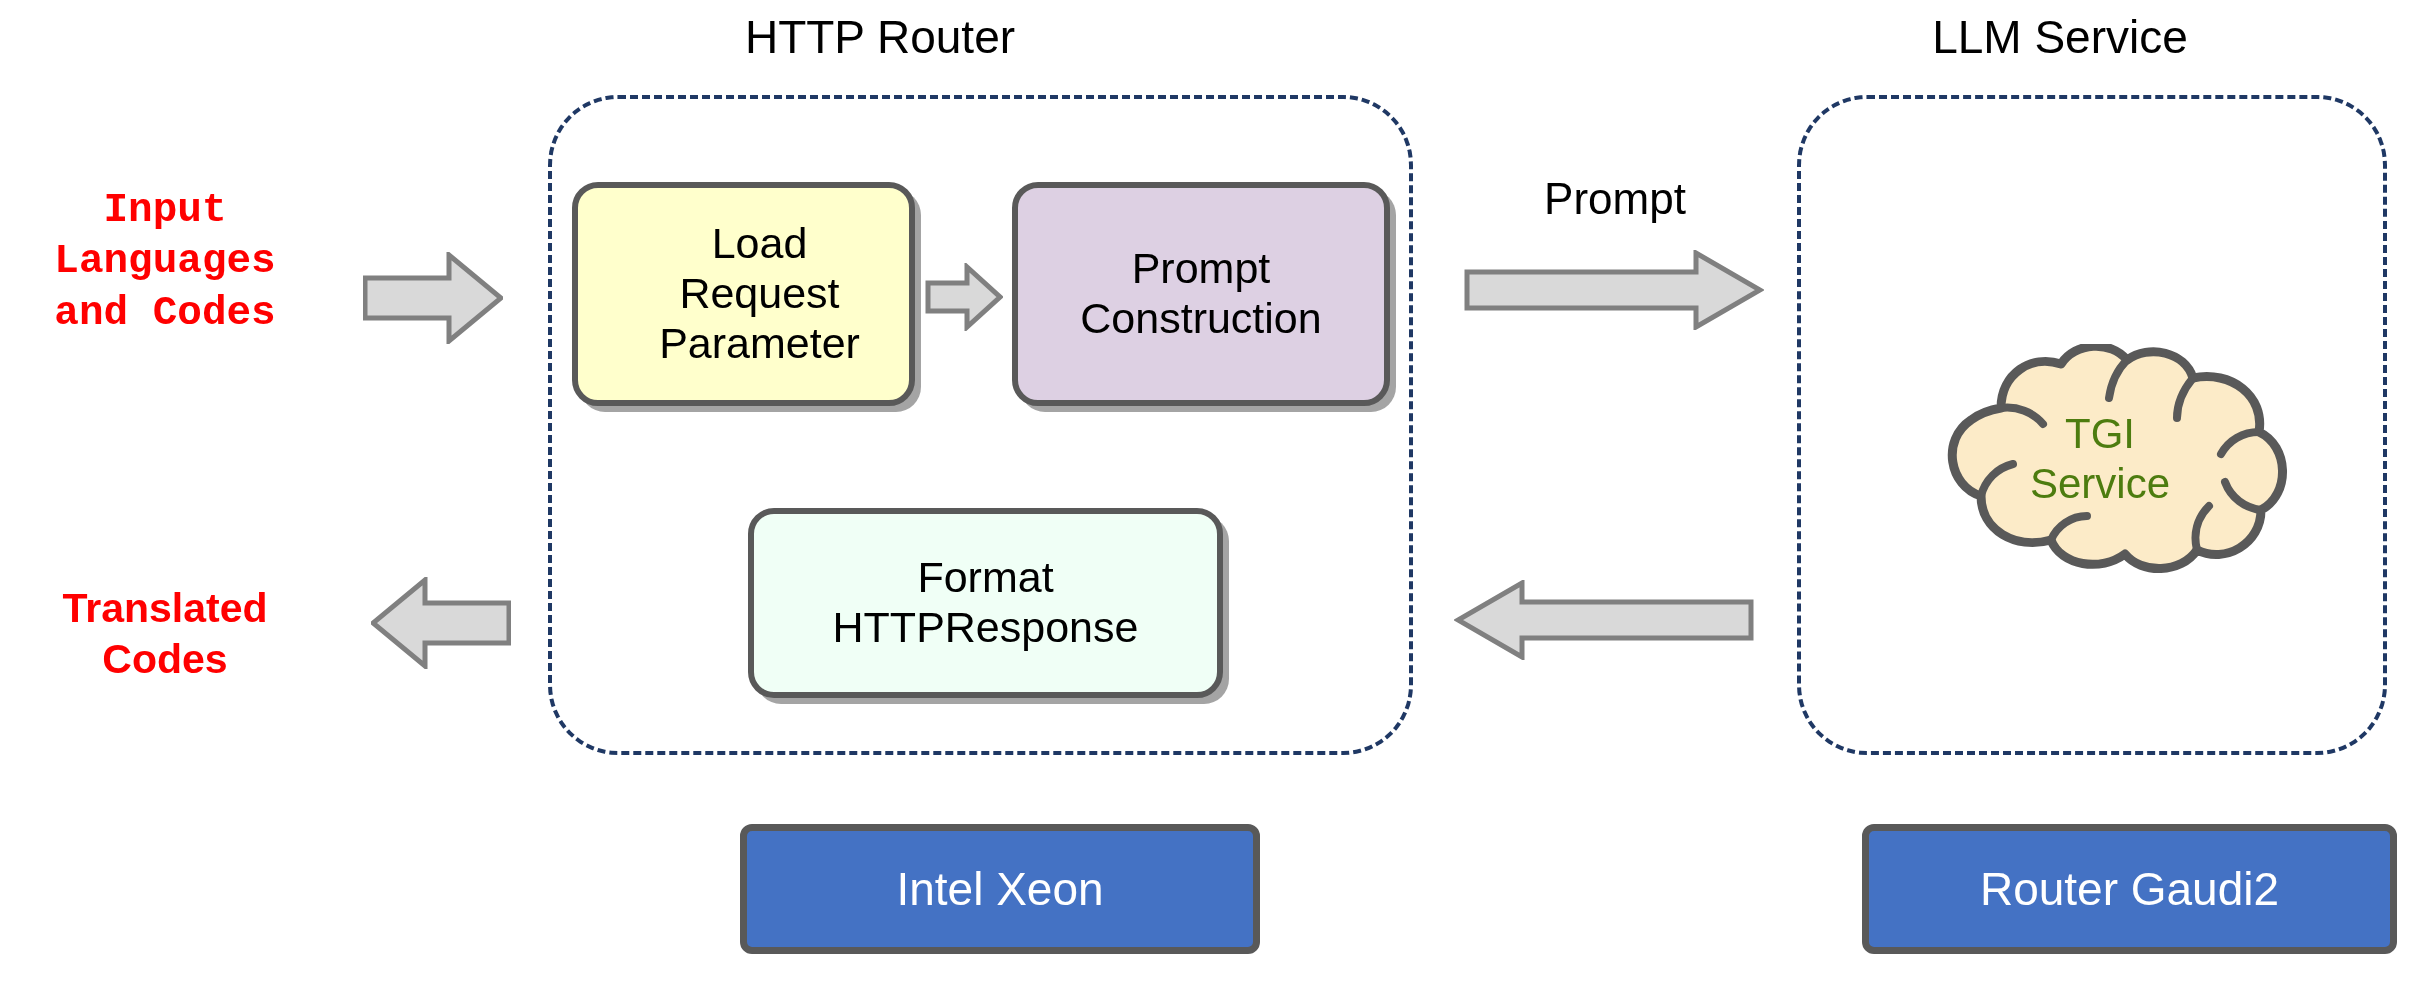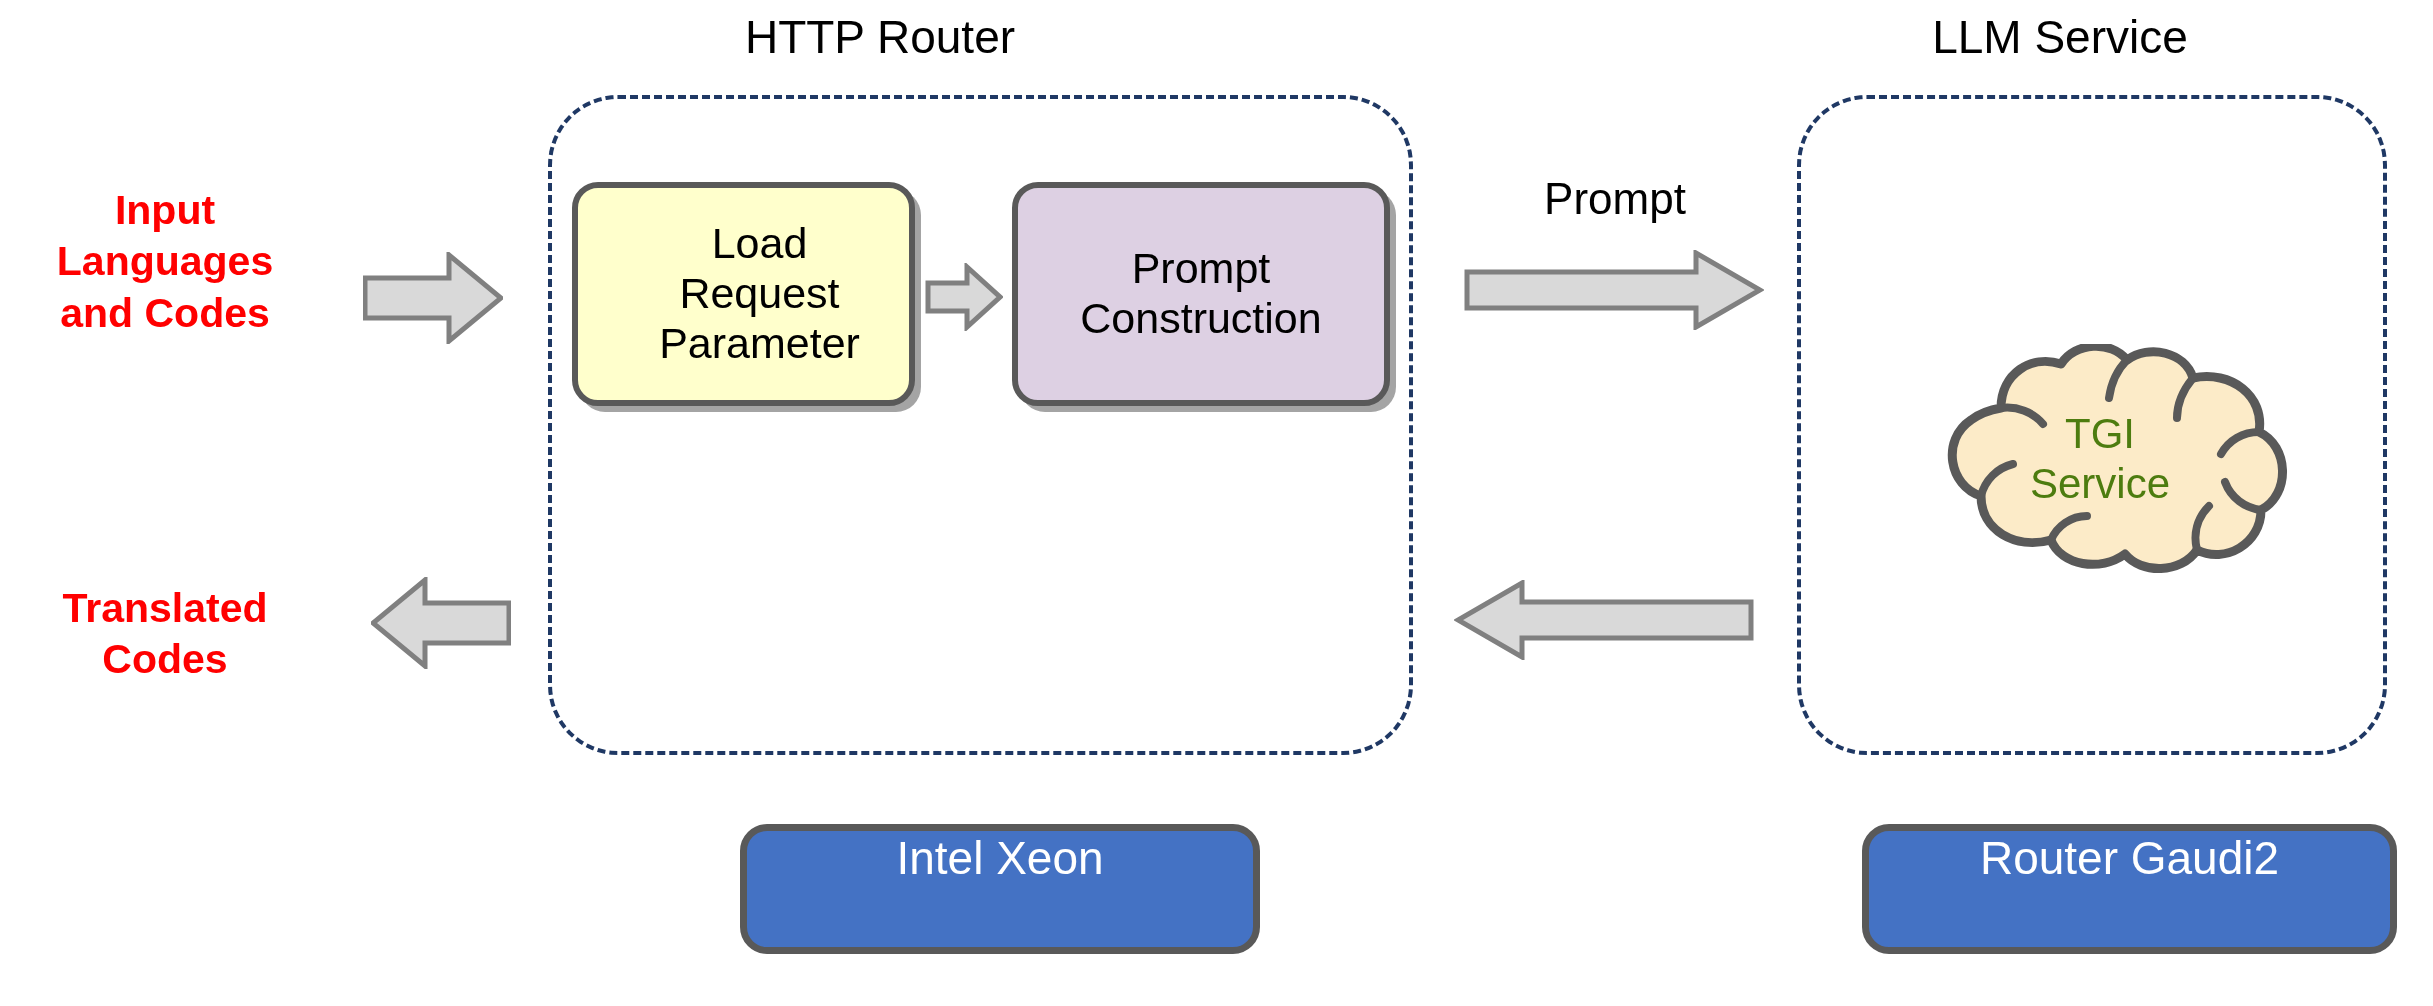--- a/index.html
+++ b/index.html
@@ -84,24 +84,24 @@
   #box-format-response {
     left: 748px; top: 508px; width: 475px; height: 190px;
     background: #F0FFF6;
   }
 
   
   .hw-box {
     position: absolute;
     box-sizing: border-box;
     border: 7px solid #595959;
-    border-radius: 27px;
+    border-radius: 12px;
     background: #4472C4;
     display: flex;
-    align-items: flex-start;
+    align-items: center;
     justify-content: center;
     text-align: center;
     font-family: "Liberation Sans", sans-serif;
     font-size: 46px;
     color: #FFFFFF;
   }
   #box-intel-xeon  { left: 740px;  top: 824px; width: 520px; height: 130px; }
   #box-habana-gaudi{ left: 1862px; top: 824px; width: 535px; height: 130px; }
 
   
@@ -152,21 +152,21 @@
 <div id="canvas">
 
   <div class="section-title" id="title-http-router">HTTP Router</div>
 
   <div class="section-title" id="title-llm-service">LLM Service</div>
 
   <div class="dashed-container" id="container-http-router"></div>
 
   <div class="dashed-container" id="container-llm-service"></div>
 
-  <div class="ext-label" id="label-input" style="white-space: pre-line;">Input
+  <div class="ext-label" id="label-input" style="white-space: pre-line; font-family: Liberation Mono, monospace;">Input
 Languages
 and Codes</div>
 
   <div class="ext-label" id="label-output" style="white-space: pre-line;">Translated
 Codes</div>
 
   <div class="arrow" id="arrow-input">
     <svg viewBox="0 0 140 92" preserveAspectRatio="none">
       <polygon points="2,26 86,26 86,3 138,46 86,89 86,66 2,66" fill="#D9D9D9" stroke="#808080" stroke-width="5" stroke-linejoin="miter"></polygon>
     </svg>
@@ -182,20 +182,24 @@
     <svg viewBox="0 0 78 68" preserveAspectRatio="none">
       <polygon points="3,20 42,20 42,4 75,34 42,64 42,48 3,48" fill="#D9D9D9" stroke="#808080" stroke-width="5" stroke-linejoin="miter"></polygon>
     </svg>
   </div>
 
   <div class="proc-box" id="box-prompt-construction">
     <span style="white-space: pre-line;">Prompt
 Construction</span>
   </div>
 
+  <div class="proc-box" id="box-format-response">
+    <span style="white-space: pre-line;">Format
+HTTPResponse</span>
+  </div>
 
   <div class="flow-label" id="label-prompt">Prompt</div>
 
   <div class="arrow" id="arrow-prompt">
     <svg viewBox="0 0 300 80" preserveAspectRatio="none">
       <polygon points="3,22 232,22 232,3 296,40 232,77 232,58 3,58" fill="#D9D9D9" stroke="#808080" stroke-width="5" stroke-linejoin="miter"></polygon>
     </svg>
   </div>
 
 

